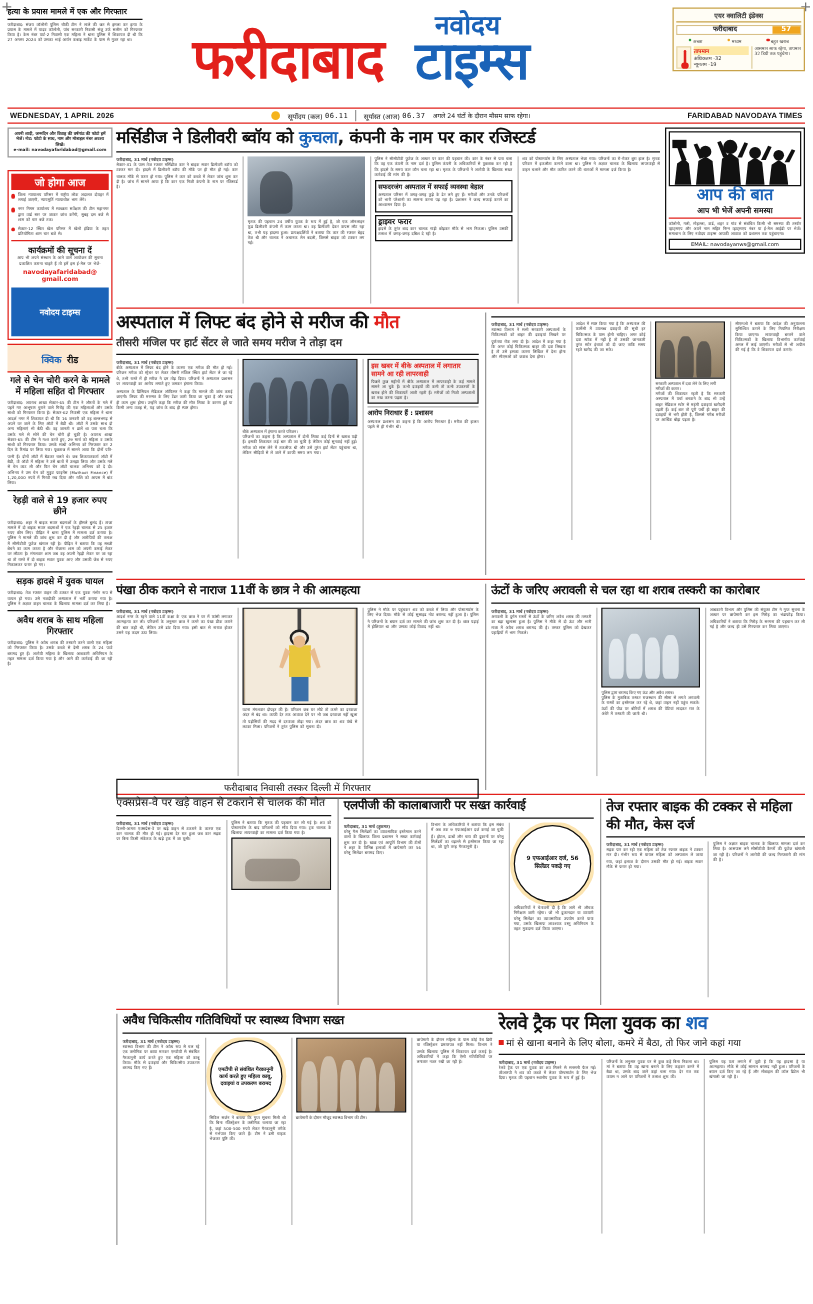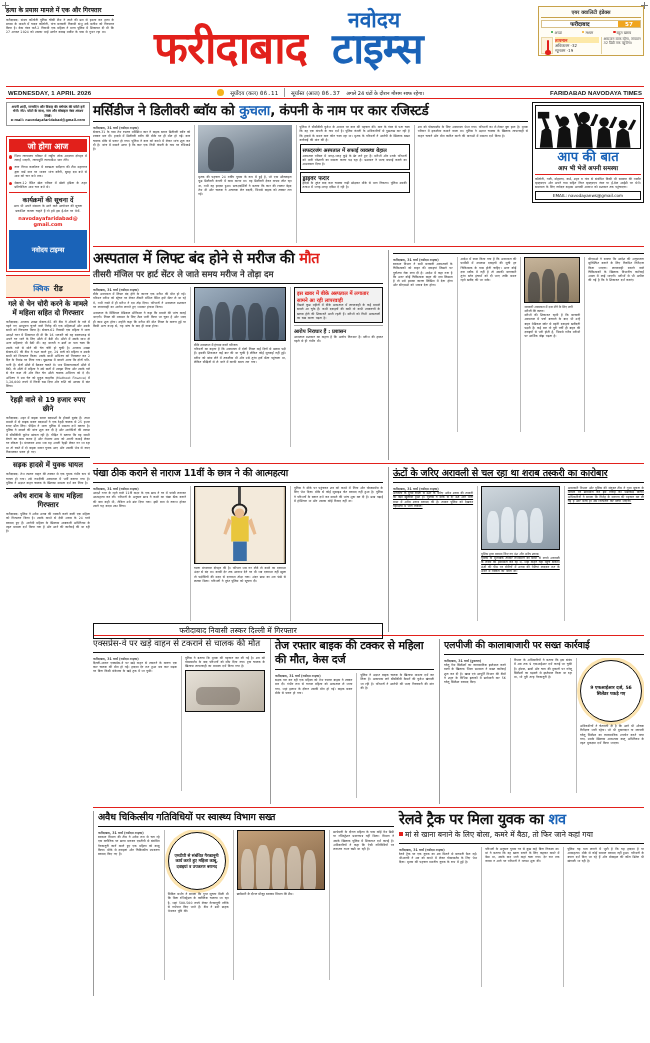--- a/index.html
+++ b/index.html
@@ -475,21 +475,21 @@
             </div>
             <div style="width:33%;" class="cdiv">
               <div class="ft">पुलिस ने मौके पर पहुंचकर शव को कब्जे में लिया और पोस्टमार्टम के लिए भेज दिया। मौके से कोई सुसाइड नोट बरामद नहीं हुआ है। पुलिस ने परिजनों के बयान दर्ज कर मामले की जांच शुरू कर दी है। छात्र पढ़ाई में होशियार था और उसका कोई विवाद नहीं था।</div>
             </div>
           </div>
           <div class="qbox" style="margin-top:2px;">
             <div class="hl-sm" style="text-align:center;color:#111;">फरीदाबाद निवासी तस्कर दिल्ली में गिरफ्तार</div>
           </div>
         </div>
 
-        <div style="flex:1; border-left:0.6px solid #999; padding-left:4px;text-decoration:underline;">
+        <div style="flex:1; border-left:0.6px solid #999; padding-left:4px;">
           <div class="hl-4">ऊंटों के जरिए अरावली से चल रहा था शराब तस्करी का कारोबार</div>
           <div class="rule"></div>
           <div class="cols3" style="height:135px; overflow:hidden;">
             <div style="width:33%;">
               <div class="byline">फरीदाबाद, 31 मार्च (नवोदय टाइम्स)</div>
               <div class="ft">अरावली के दुर्गम रास्तों से ऊंटों के जरिए अवैध शराब की तस्करी का बड़ा खुलासा हुआ है। पुलिस ने मौके से दो ऊंट और भारी मात्रा में अवैध शराब बरामद की है। तस्कर पुलिस को देखकर पहाड़ियों में भाग निकले।</div>
             </div>
             <div style="width:34%;" class="cdiv">
               <div class="photo p2 cutout" style="height:64px;margin-bottom:2px;background:linear-gradient(160deg,#cfd7dd,#8b99a5);">
                 <div class="ph-fig" style="left:5px;top:24px;width:12px;height:32px;background:rgba(240,245,250,.75);"></div>
@@ -521,50 +521,50 @@
             </div>
             <div style="width:50%;" class="cdiv">
               <div class="ft">पुलिस ने बताया कि मृतक की पहचान कर ली गई है। शव को पोस्टमार्टम के बाद परिजनों को सौंप दिया गया। ट्रक चालक के खिलाफ लापरवाही का मामला दर्ज किया गया है।</div>
               <div class="photo cutout" style="height:42px;margin-top:2px;background:linear-gradient(150deg,#e6e1d8,#b9b0a2);">
                 <div class="ph-fig" style="left:10px;top:16px;width:44px;height:18px;border-radius:6px;background:rgba(90,80,70,.45);"></div>
               </div>
             </div>
           </div>
         </div>
 
-        <div style="flex:1; border-left:0.6px solid #999; padding-left:4px;">
-          <div class="hl-3">तेज रफ्तार बाइक की टक्कर से महिला की मौत, केस दर्ज</div>
-          <div class="rule"></div>
-          <div class="cols2" style="height:125px;overflow:hidden;">
-            <div style="width:50%;">
-              <div class="byline">फरीदाबाद, 31 मार्च (नवोदय टाइम्स)</div>
-              <div class="ft">सड़क पार कर रही एक महिला को तेज रफ्तार बाइक ने टक्कर मार दी। गंभीर रूप से घायल महिला को अस्पताल ले जाया गया, जहां इलाज के दौरान उसकी मौत हो गई। बाइक सवार मौके से फरार हो गया।</div>
-            </div>
-            <div style="width:50%;" class="cdiv">
-              <div class="ft">पुलिस ने अज्ञात बाइक चालक के खिलाफ मामला दर्ज कर लिया है। आसपास लगे सीसीटीवी कैमरों की फुटेज खंगाली जा रही है। परिजनों ने आरोपी की जल्द गिरफ्तारी की मांग की है।</div>
-            </div>
-          </div>
-        </div>
-
         <div style="width:205px; border-left:0.6px solid #999; padding-left:4px;">
           <div class="hl-4">एलपीजी की कालाबाजारी पर सख्त कार्रवाई</div>
           <div class="rule"></div>
           <div class="cols3" style="height:135px;overflow:hidden;">
             <div style="width:33%;">
               <div class="byline">फरीदाबाद, 31 मार्च (हुकमत)</div>
               <div class="ft">घरेलू गैस सिलेंडरों का व्यावसायिक इस्तेमाल करने वालों के खिलाफ जिला प्रशासन ने सख्त कार्रवाई शुरू कर दी है। खाद्य एवं आपूर्ति विभाग की टीमों ने शहर के विभिन्न इलाकों में छापेमारी कर 56 घरेलू सिलेंडर बरामद किए।</div>
             </div>
             <div style="width:33%;" class="cdiv">
               <div class="ft">विभाग के अधिकारियों ने बताया कि इस संबंध में अब तक 9 एफआईआर दर्ज कराई जा चुकी हैं। होटल, ढाबों और चाय की दुकानों पर घरेलू सिलेंडरों का धड़ल्ले से इस्तेमाल किया जा रहा था, जो पूरी तरह गैरकानूनी है।</div>
             </div>
             <div style="width:34%;" class="cdiv">
               <div class="circ">
                 <span>9 एफआईआर दर्ज, 56 सिलेंडर पकड़े गए</span>
               </div>
               <div class="ft">अधिकारियों ने चेतावनी दी है कि आगे भी औचक निरीक्षण जारी रहेगा। जो भी दुकानदार या व्यापारी घरेलू सिलेंडर का व्यावसायिक उपयोग करते पाया गया, उसके खिलाफ आवश्यक वस्तु अधिनियम के तहत मुकदमा दर्ज किया जाएगा।</div>
+            </div>
+          </div>
+        </div>
+
+        <div style="flex:1; border-left:0.6px solid #999; padding-left:4px;">
+          <div class="hl-3">तेज रफ्तार बाइक की टक्कर से महिला की मौत, केस दर्ज</div>
+          <div class="rule"></div>
+          <div class="cols2" style="height:125px;overflow:hidden;">
+            <div style="width:50%;">
+              <div class="byline">फरीदाबाद, 31 मार्च (नवोदय टाइम्स)</div>
+              <div class="ft">सड़क पार कर रही एक महिला को तेज रफ्तार बाइक ने टक्कर मार दी। गंभीर रूप से घायल महिला को अस्पताल ले जाया गया, जहां इलाज के दौरान उसकी मौत हो गई। बाइक सवार मौके से फरार हो गया।</div>
+            </div>
+            <div style="width:50%;" class="cdiv">
+              <div class="ft">पुलिस ने अज्ञात बाइक चालक के खिलाफ मामला दर्ज कर लिया है। आसपास लगे सीसीटीवी कैमरों की फुटेज खंगाली जा रही है। परिजनों ने आरोपी की जल्द गिरफ्तारी की मांग की है।</div>
             </div>
           </div>
         </div>
       </div>
 
       <div class="rule-red"></div>
 
       <div style="display:flex; gap:5px; height:185px;">
 
         <div style="flex:1; border-left:0.6px solid #999; padding-left:4px;">

